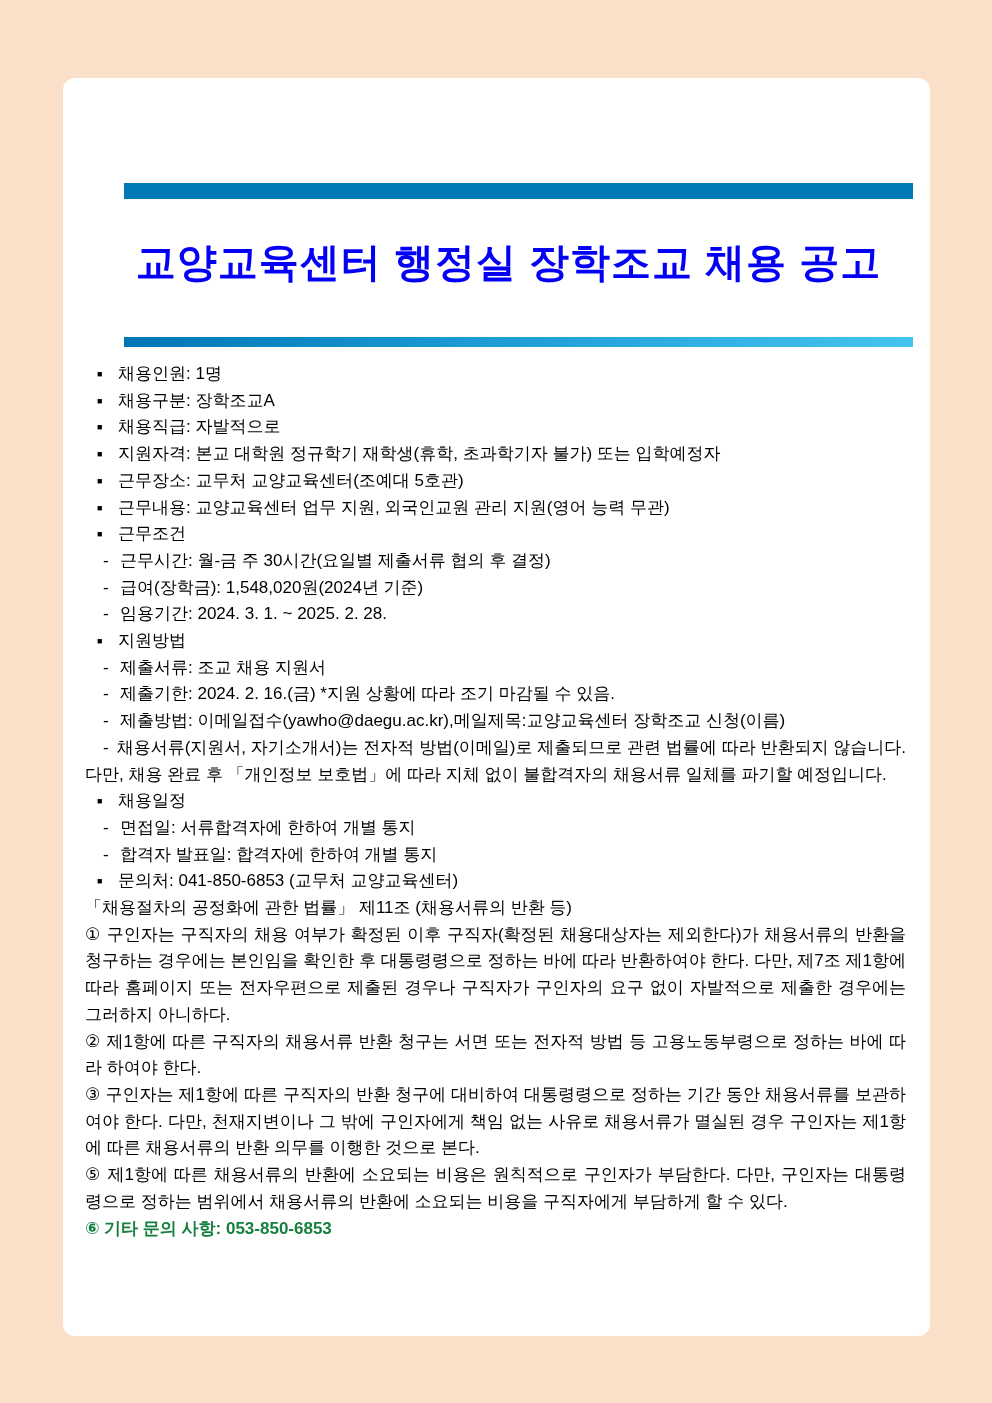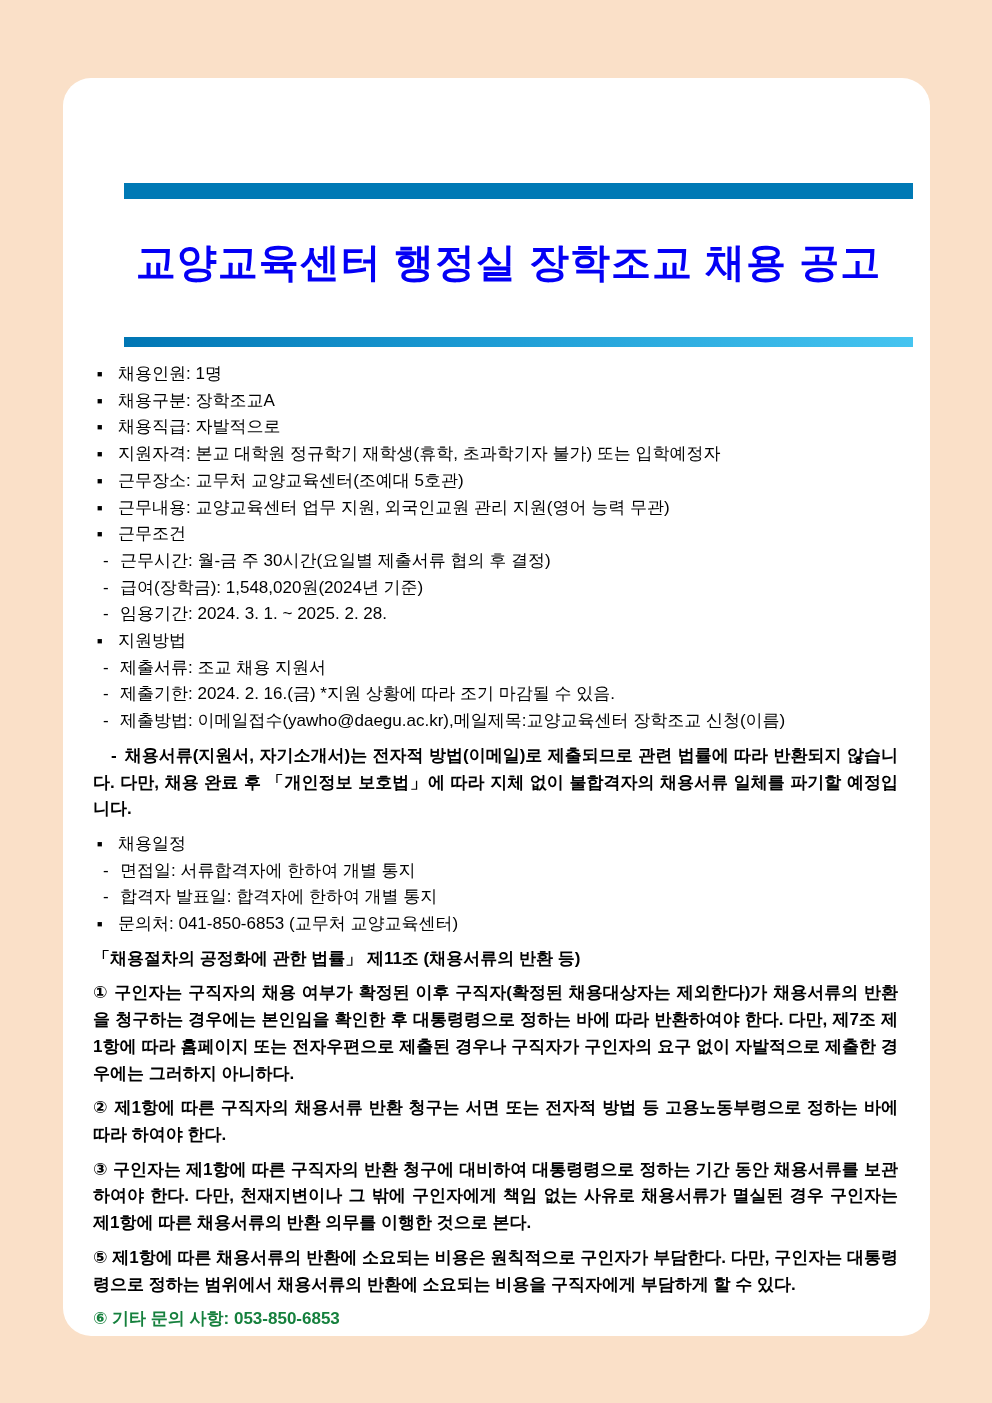--- a/index.html
+++ b/index.html
@@ -12,21 +12,21 @@
     color: #000;
     overflow: hidden;
   }
   .card {
     position: absolute;
     left: 63px;
     top: 78px;
     width: 867px;
     height: 1258px;
     background: #FFFFFF;
-    border-radius: 28px;
+    border-radius: 12px;
   }
   .bar-top {
     position: absolute;
     left: 61px;
     top: 105px;
     width: 789px;
     height: 16px;
     background: #0079B5;
   }
   .doc-title {
@@ -59,23 +59,22 @@
     line-height: 26.7px;
   }
   .row { display: flex; align-items: flex-start; }
   .row.b { padding-left: 12px; }
   .row.s { padding-left: 18px; }
   .mk { flex: 0 0 auto; }
   .mk.sq { width: 21px; font-size: 9px; line-height: 26.7px; }
   .mk.da { width: 17px; line-height: 26.7px; }
   .tx { flex: 1 1 auto; }
   p.para {
-    margin: 8px;
+    margin: 0;
     text-align: justify;
-    font-weight: bold;
   }
   p.para.hang { text-indent: 0; padding: 0; }
   p.para.hang .mk-in { margin-left: 18px; margin-right: 8px; }
   .red { color: #15803d; font-weight: bold; }
 </style>
 </head>
 <body>
 
 <div class="card">
 

